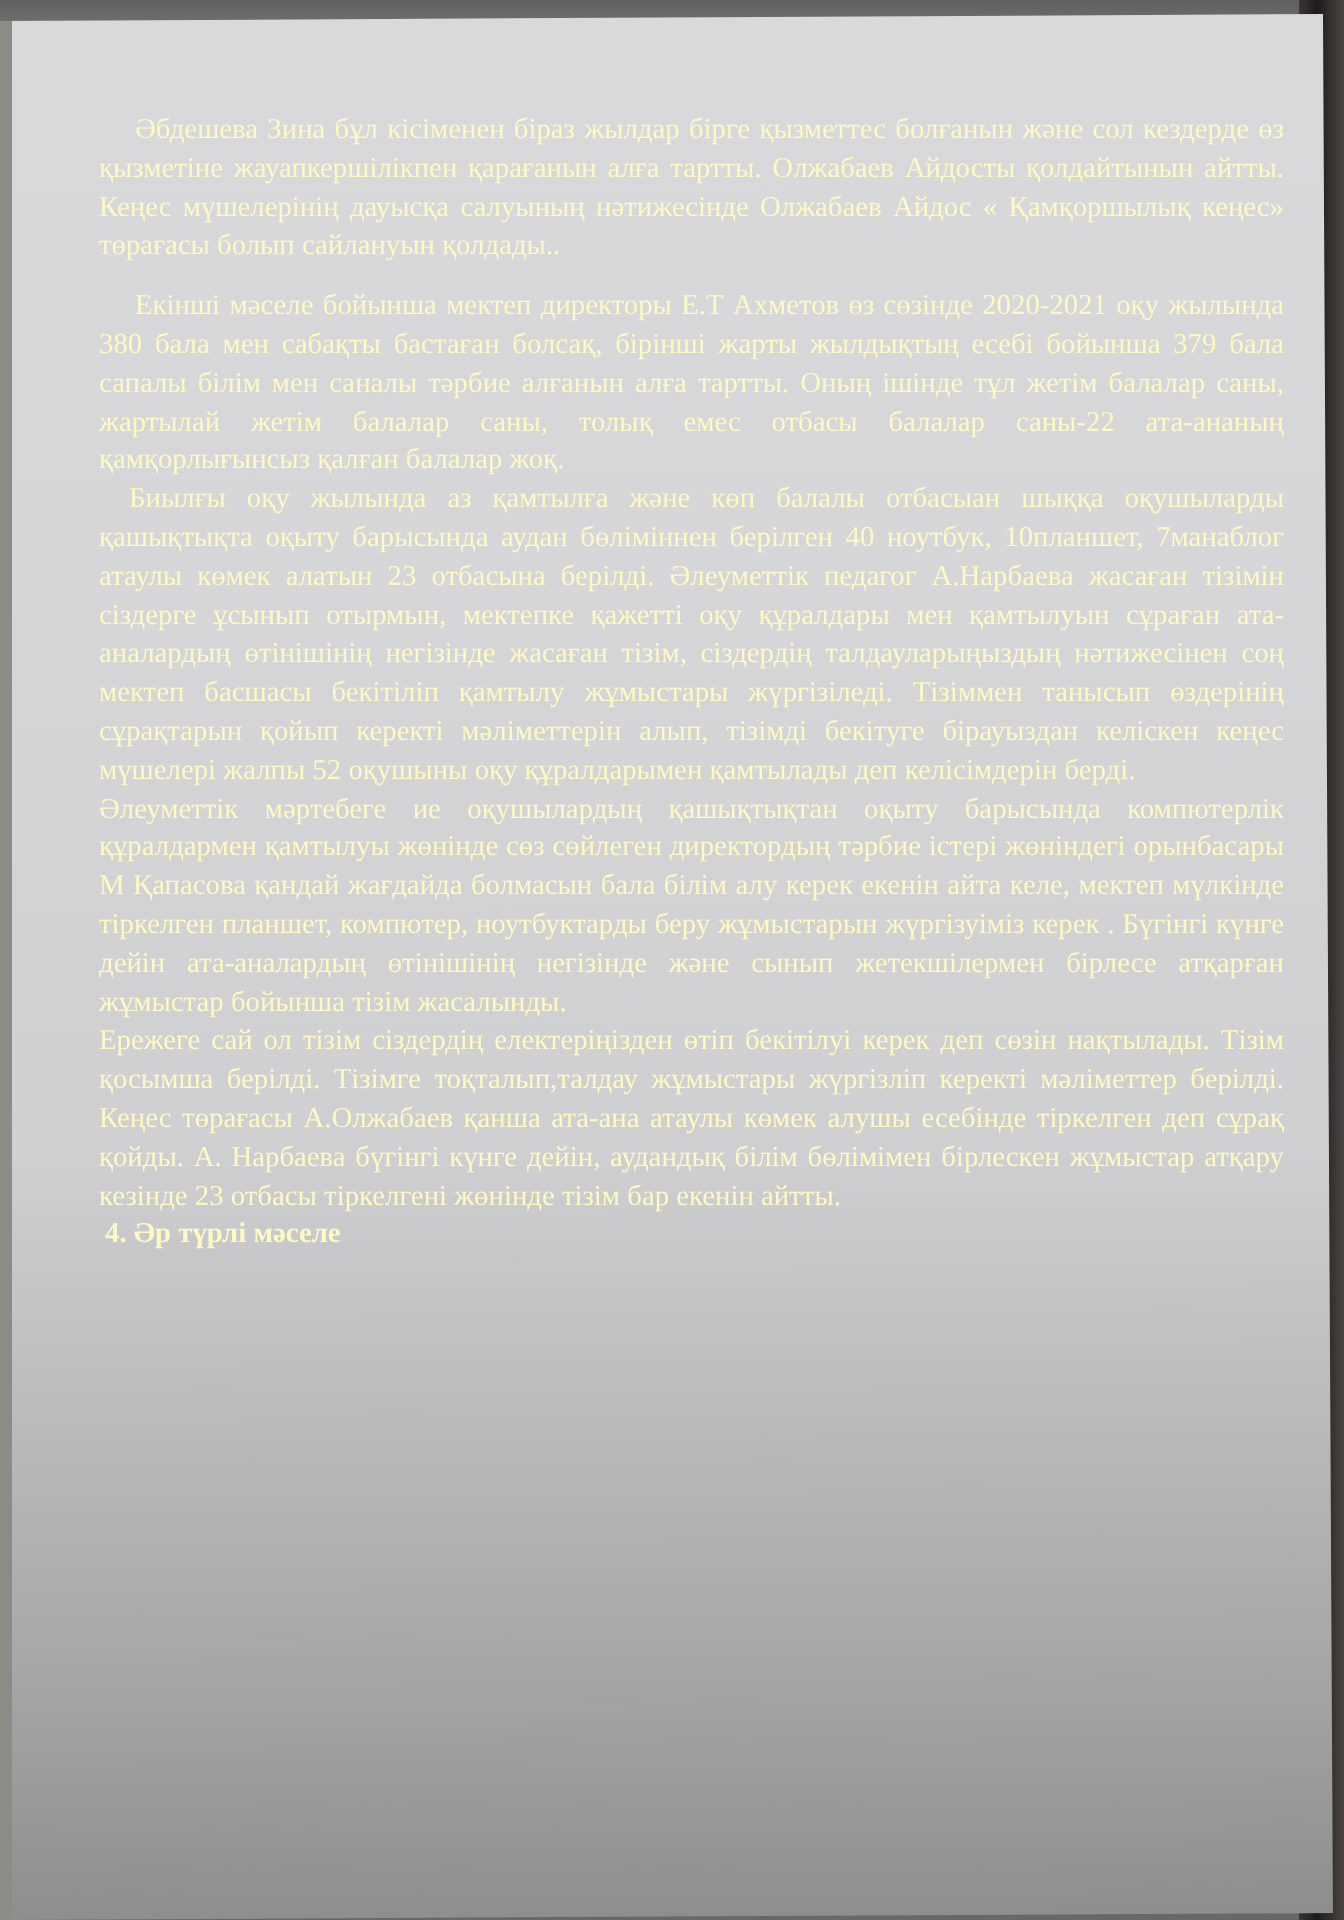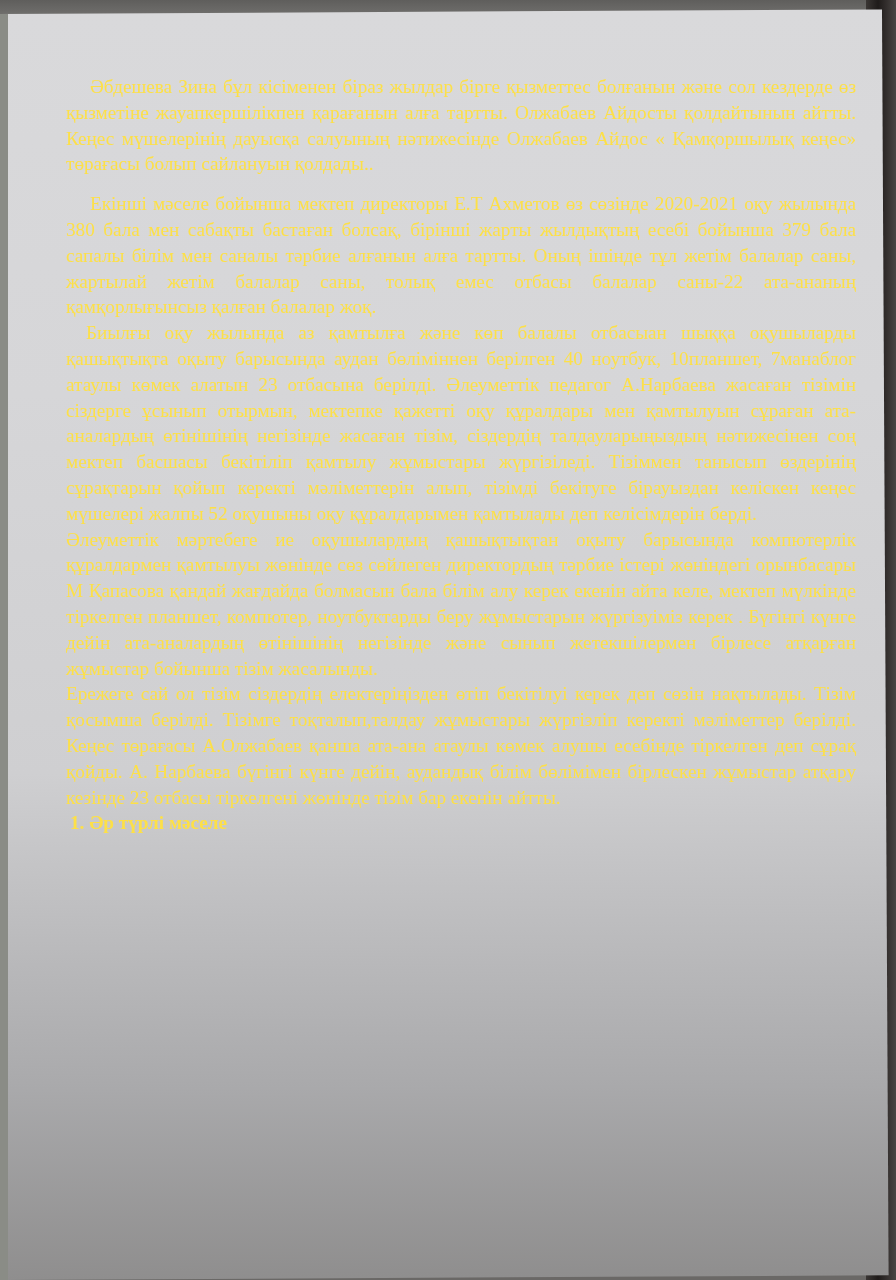--- a/index.html
+++ b/index.html
@@ -21,21 +21,21 @@
     background:linear-gradient(180deg,#d9d9db 0%, #d6d6d8 30%, #cfcfd1 60%, #a9a9ab 85%, #8f8e8e 100%);
     transform:rotate(-0.3deg);
     transform-origin:0 0;
   }
   .left-strip {
     position:absolute; left:0; top:14px; width:8px; height:1266px;
     background:#8a8c86;
   }
   .doc {
     position:absolute; left:66px; top:74px; width:790px;
-    color:#fde047; font-size:19.2px; line-height:25.8px;
+    color:#fef9c3; font-size:19.2px; line-height:25.8px;
     text-align:justify;
   }
   .doc p { margin:0; }
   .indent { text-indent:24px; }
   .indent-small { text-indent:20px; }
   .gap { height:14px; }
   b { font-weight:normal; }
   .heading { margin-top:26px; padding-left:4px; font-weight:bold; }
 </style>
 </head>
@@ -46,14 +46,14 @@
 <div class="paper"></div>
 <div class="left-strip"></div>
 
 <div class="doc">
   <p class="indent">Әбдешева Зина бұл кісіменен біраз жылдар бірге қызметтес болғанын және сол кездерде өз қызметіне жауапкершілікпен қарағанын алға тартты. Олжабаев Айдосты қолдайтынын айтты. Кеңес мүшелерінің дауысқа салуының нәтижесінде Олжабаев Айдос « Қамқоршылық кеңес» төрағасы болып сайлануын қолдады..</p>
   <div class="gap"></div>
   <p class="indent"><b>Екінші мәселе бойынша мектеп директоры Е.Т Ахметов өз сөзінде</b><span> 2020-2021 оқу жылында 380 бала мен сабақты бастаған болсақ, бірінші жарты жылдықтың есебі бойынша 379 бала сапалы білім мен саналы тәрбие алғанын алға тартты. Оның ішінде тұл жетім балалар саны, жартылай жетім балалар саны, толық емес отбасы балалар саны-22 ата-ананың қамқорлығынсыз қалған балалар жоқ.</span></p>
   <p class="indent-small">Биылғы оқу жылында аз қамтылға және көп балалы отбасыан шыққа оқушыларды қашықтықта оқыту барысында аудан бөліміннен берілген 40 ноутбук, 10планшет, 7манаблог атаулы көмек алатын 23 отбасына берілді. Әлеуметтік педагог А.Нарбаева жасаған тізімін сіздерге ұсынып отырмын, мектепке қажетті оқу құралдары мен қамтылуын сұраған ата-аналардың өтінішінің негізінде жасаған тізім, сіздердің талдауларыңыздың нәтижесінен соң мектеп басшасы бекітіліп қамтылу жұмыстары жүргізіледі. Тізіммен танысып өздерінің сұрақтарын қойып керекті мәліметтерін алып, тізімді бекітуге бірауыздан келіскен кеңес мүшелері жалпы 52 оқушыны оқу құралдарымен қамтылады деп келісімдерін берді.</p>
   <p>Әлеуметтік мәртебеге ие оқушылардың қашықтықтан оқыту барысында компютерлік құралдармен қамтылуы жөнінде сөз сөйлеген директордың тәрбие істері жөніндегі орынбасары М Қапасова қандай жағдайда болмасын бала білім алу керек екенін айта келе, мектеп мүлкінде тіркелген планшет, компютер, ноутбуктарды беру жұмыстарын жүргізуіміз керек . Бүгінгі күнге дейін ата-аналардың өтінішінің негізінде және сынып жетекшілермен бірлесе атқарған жұмыстар бойынша тізім жасалынды.</p>
   <p>Ережеге сай ол тізім сіздердің електеріңізден өтіп бекітілуі керек деп сөзін нақтылады. Тізім қосымша берілді. Тізімге тоқталып,талдау жұмыстары жүргізліп керекті мәліметтер берілді. Кеңес төрағасы А.Олжабаев қанша ата-ана атаулы көмек алушы есебінде тіркелген деп сұрақ қойды. А. Нарбаева бүгінгі күнге дейін, аудандық білім бөлімімен бірлескен жұмыстар атқару кезінде 23 отбасы тіркелгені жөнінде тізім бар екенін айтты.</p>
-  <p class="heading">1. Әр түрлі мәселе</p>
+  <p class="heading">4. Әр түрлі мәселе</p>
 </div>
 
 </body></html>

